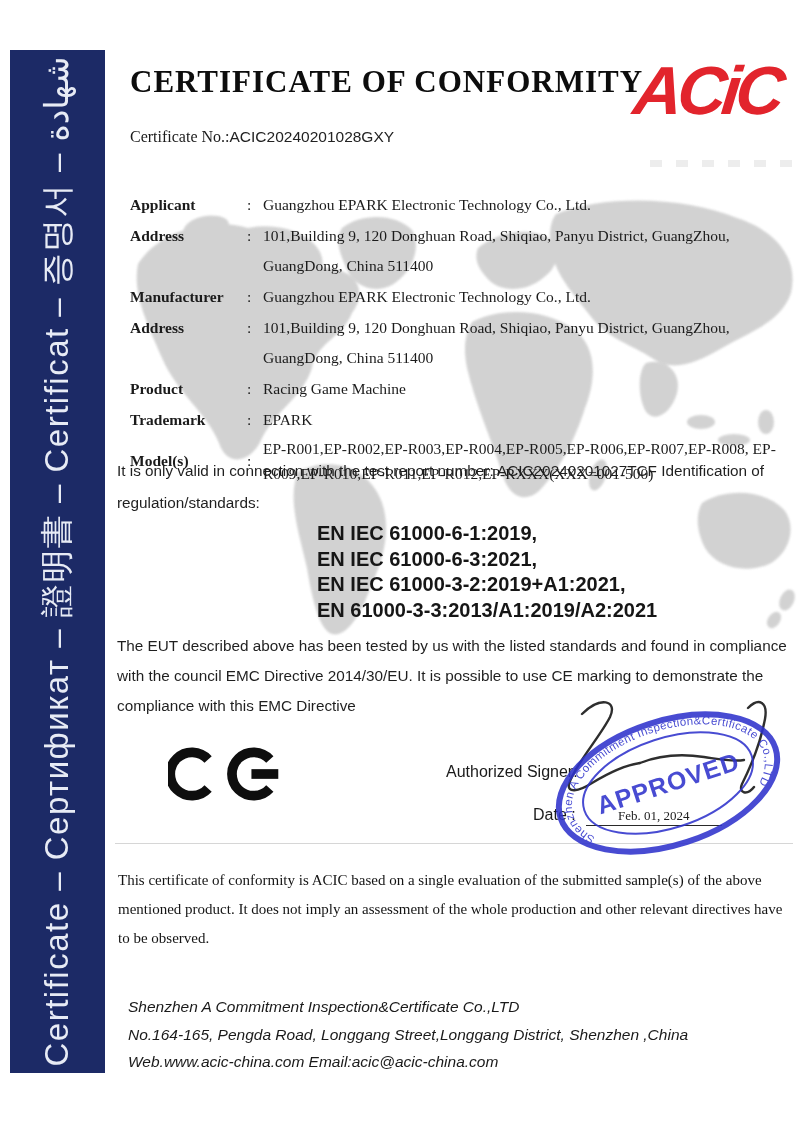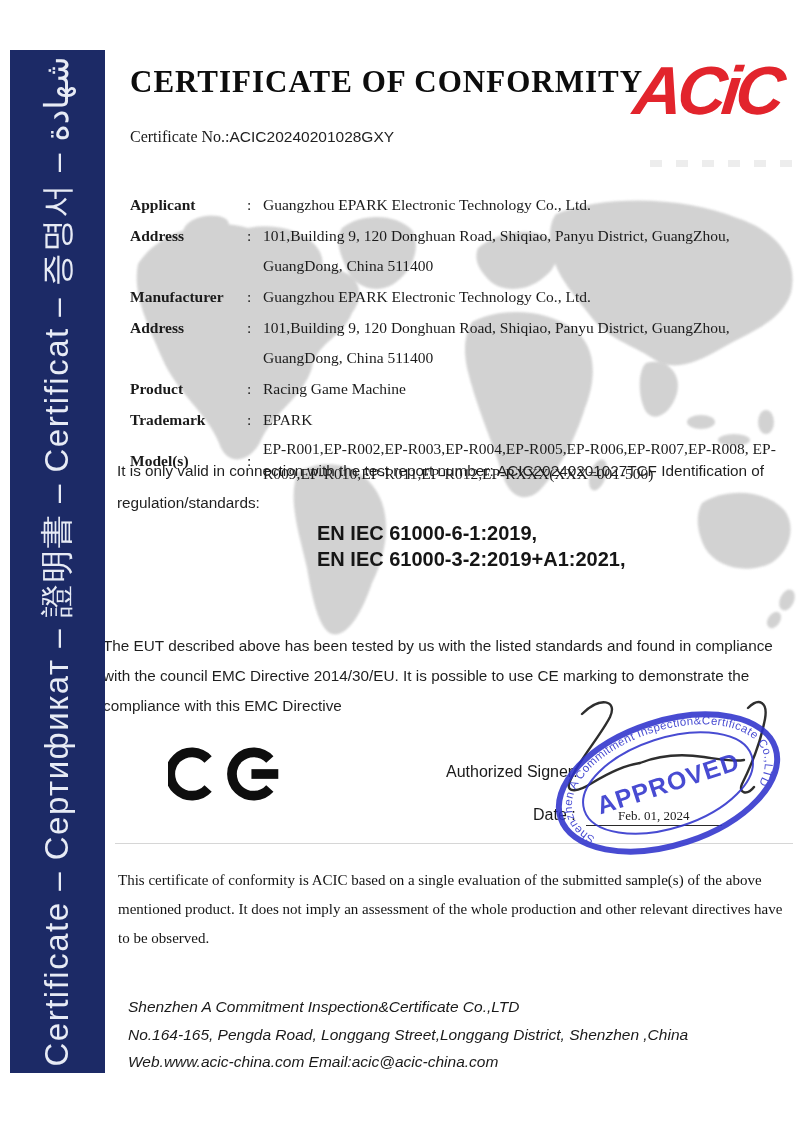--- a/index.html
+++ b/index.html
@@ -44,21 +44,21 @@
   .frow{display:flex;line-height:30px;margin-bottom:1px;align-items:flex-start;}
   .frow .flabel{width:117px;font-weight:bold;flex:none;}
   .frow .fcolon{width:16px;flex:none;}
   .frow .fvalue{width:527px;}
   .frow.models{align-items:center;}
   .frow.models .fvalue{line-height:25px;width:540px;}
   
   .sans{font-family:"Liberation Sans",sans-serif;}
   .validity{position:absolute;left:117px;top:455px;width:680px;z-index:2;font-size:15.3px;line-height:32px;color:#1f1f1f;}
   .standards{position:absolute;left:317px;top:521px;z-index:2;font-size:20px;font-weight:bold;line-height:25.5px;color:#161616;}
-  .compliance{position:absolute;left:103px;top:631px;width:676px;z-index:2;font-size:15.3px;line-height:30px;color:#1f1f1f;}
+  .compliance{position:absolute;left:117px;top:631px;width:676px;z-index:2;font-size:15.3px;line-height:30px;color:#1f1f1f;}
   
   .ce{position:absolute;left:168px;top:726px;z-index:2;}
   .auth{position:absolute;left:446px;top:763px;z-index:2;font-size:16px;color:#1a1a1a;}
   .dateline{position:absolute;left:533px;top:806px;z-index:2;font-size:16px;}
   .dateline .dlabel{font-family:"Liberation Sans",sans-serif;}
   .dateline .dval{
     display:inline-block;min-width:128px;text-align:center;margin-left:6px;
     border-bottom:1.6px solid #2a2a2a;padding:0 4px 1px 4px;font-size:13px;
   }
   .signature{position:absolute;left:552px;top:694px;z-index:5;}
@@ -159,21 +159,23 @@
   <div class="frow models">
     <span class="flabel">Model(s)</span>
     <span class="fcolon">:</span>
     <span class="fvalue">EP-R001,EP-R002,EP-R003,EP-R004,EP-R005,EP-R006,EP-R007,EP-R008, EP-R009,EP-R010,EP-R011,EP-R012,EP-RXXX(XXX=001-500)</span>
   </div>
 </div>
 
 <div class="validity sans">It is only valid in connection with the test report number: ACIC20240201027TCF  Identification of regulation/standards:</div>
 <div class="standards sans">
   <div>EN IEC 61000-6-1:2019,</div>
+  <div>EN IEC 61000-6-3:2021,</div>
   <div>EN IEC 61000-3-2:2019+A1:2021,</div>
+  <div>EN 61000-3-3:2013/A1:2019/A2:2021</div>
 </div>
 <div class="compliance sans">The EUT described above has been tested by us with the listed standards and found in compliance with the council EMC Directive 2014/30/EU.   It is possible to use CE marking to demonstrate the compliance with this EMC Directive</div>
 
 <div class="ce">
   <svg width="120" height="96" viewBox="0 0 210 95">
     <g stroke="#0e0e0e" stroke-width="17" fill="none" stroke-linecap="butt">
       <path d="M70.2,22.1 A38,38 0 1 0 70.2,72.9"></path>
       <path d="M178.2,22.1 A38,38 0 1 0 178.2,72.9"></path>
       <path d="M146,47.5 H193"></path>
     </g>

